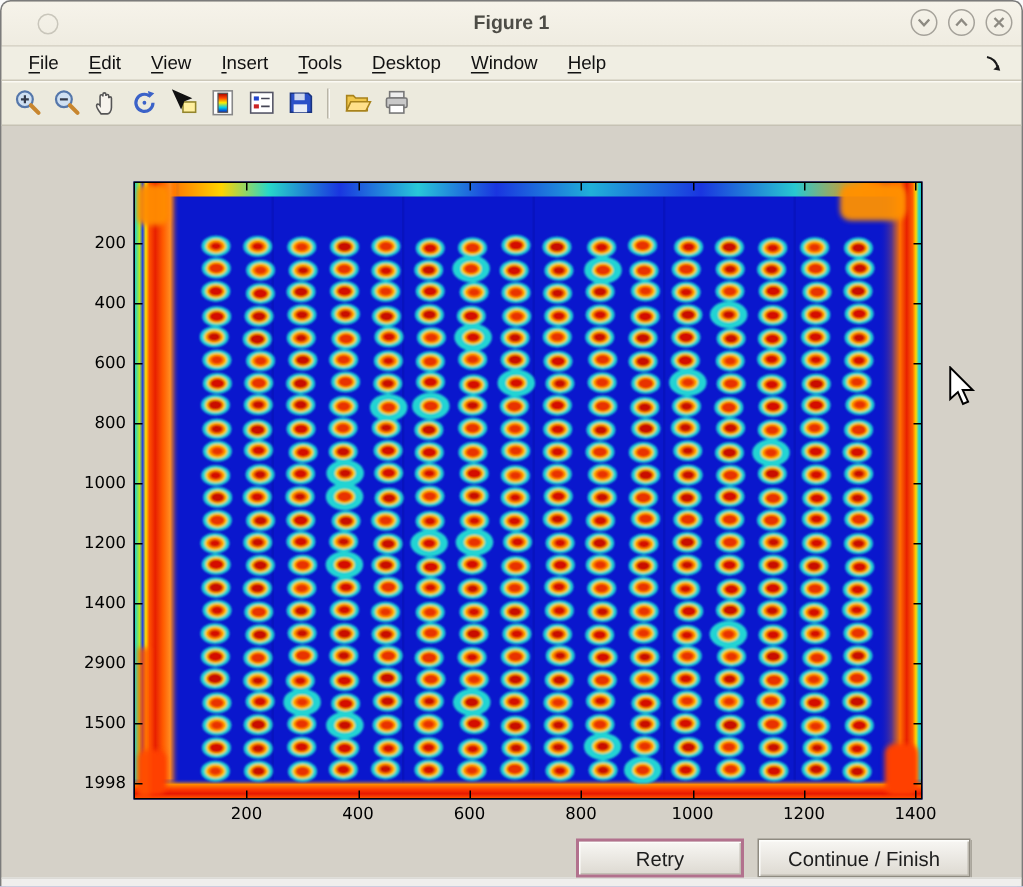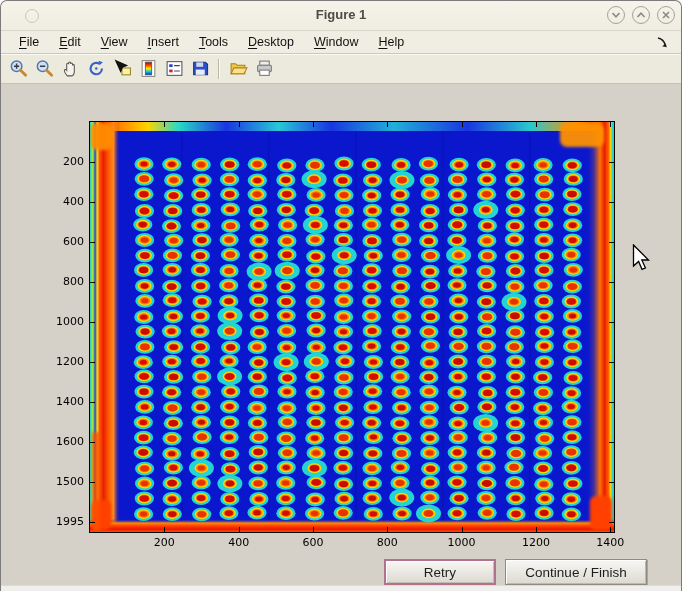--- a/index.html
+++ b/index.html
@@ -1820,27 +1820,27 @@
         <div class="tick" style="left: 519px; top: 200px; width: 5px; height: 1px;"></div>
         <div class="y-label" style="top: 193px;">1000</div>
         <div class="tick" style="left: 0px; top: 240px; width: 5px; height: 1px;"></div>
         <div class="tick" style="left: 519px; top: 240px; width: 5px; height: 1px;"></div>
         <div class="y-label" style="top: 233px;">1200</div>
         <div class="tick" style="left: 0px; top: 280px; width: 5px; height: 1px;"></div>
         <div class="tick" style="left: 519px; top: 280px; width: 5px; height: 1px;"></div>
         <div class="y-label" style="top: 273px;">1400</div>
         <div class="tick" style="left: 0px; top: 320px; width: 5px; height: 1px;"></div>
         <div class="tick" style="left: 519px; top: 320px; width: 5px; height: 1px;"></div>
-        <div class="y-label" style="top: 313px;">1600</div>
+        <div class="y-label" style="top: 313px;">2900</div>
         <div class="tick" style="left: 0px; top: 360px; width: 5px; height: 1px;"></div>
         <div class="tick" style="left: 519px; top: 360px; width: 5px; height: 1px;"></div>
         <div class="y-label" style="top: 353px;">1500</div>
         <div class="tick" style="left: 0px; top: 400px; width: 5px; height: 1px;"></div>
         <div class="tick" style="left: 519px; top: 400px; width: 5px; height: 1px;"></div>
-        <div class="y-label" style="top: 393px;">1995</div>
+        <div class="y-label" style="top: 393px;">1998</div>
       </div>
 
     <button class="action-btn btn-continue">Continue / Finish</button>
     <button class="action-btn btn-retry">Retry</button>
 
     <div class="cursor">
       <svg width="19" height="27" viewBox="0 0 19 27">
           <polygon points="1.5,1 1.5,22 6.6,17.4 10,25.3 13.4,23.8 9.8,16 16.5,16" fill="#fff" stroke="#000" stroke-width="1.3"></polygon>
         </svg>
     </div>

